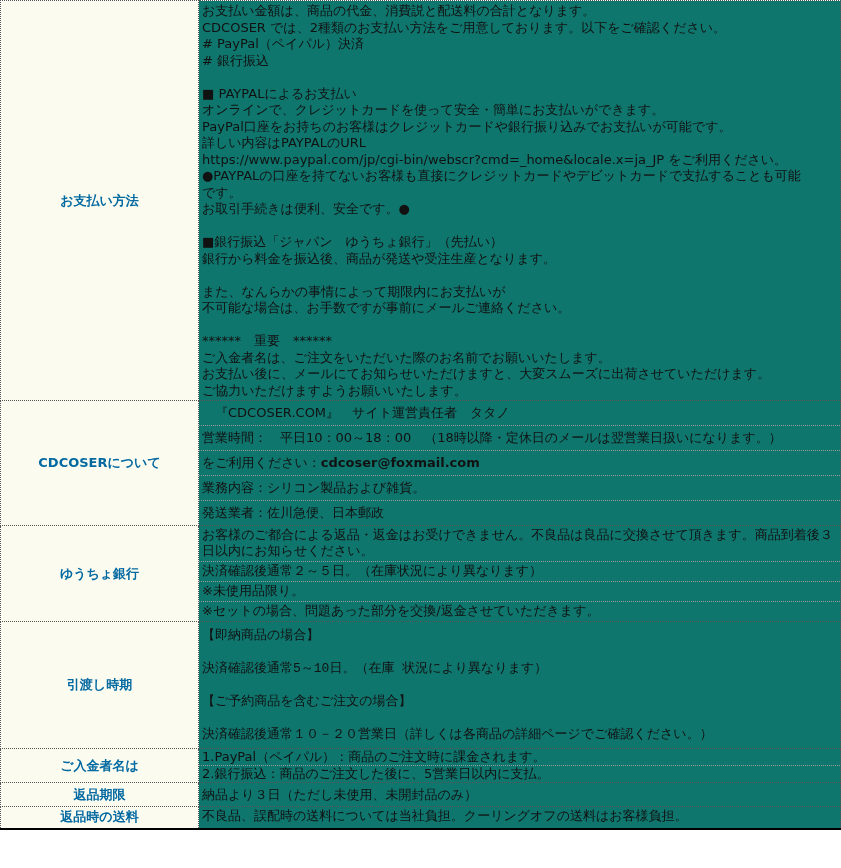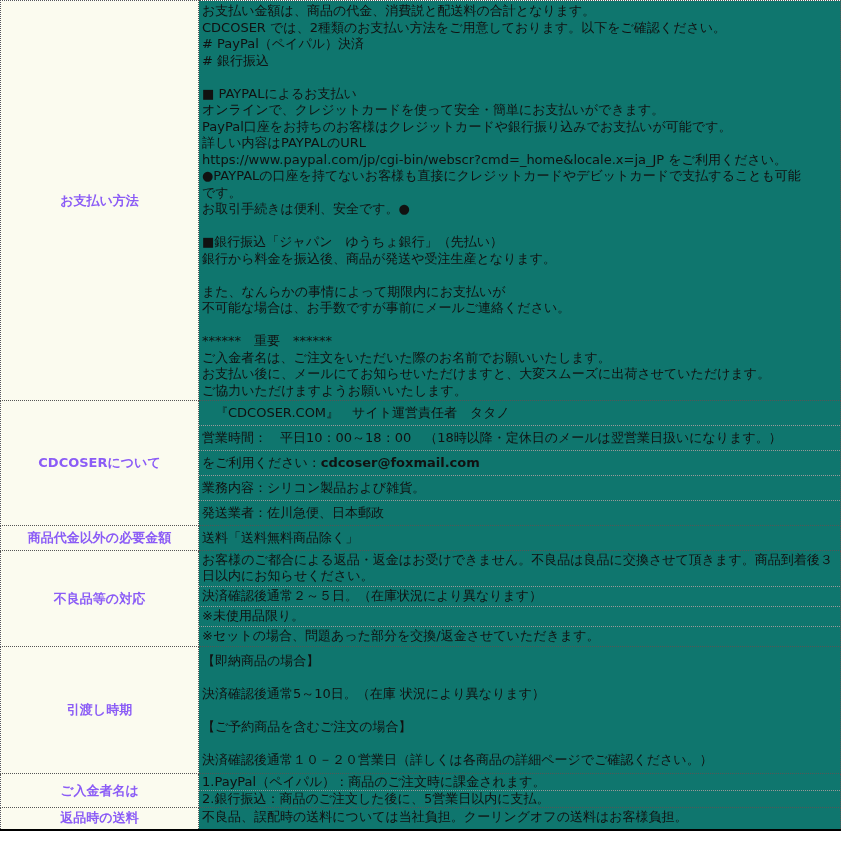--- a/index.html
+++ b/index.html
@@ -22,37 +22,37 @@
   table.info-table td {
     border: 1px dotted #555555;
     font-size: 13px;
     box-sizing: border-box;
   }
   th.rowhead {
     background: #fbfbef;
     font-weight: bold;
     text-align: center;
     vertical-align: middle;
-    color: #8b5cf6;
+    color: #0369a1;
     padding: 0 2px;
   }
   td.content {
     background: #0f766e;
     vertical-align: top;
     padding: 0;
   }
   .text {
     white-space: pre-line;
     line-height: 16.5px;
     padding: 2px 2px 1px 3px;
     word-break: break-all;
   }
   
   tr.r-payment td, tr.r-payment th { height: 397px; }
-  tr.r-delivery td, tr.r-delivery th { height: 127px; }
+  tr.r-delivery td, tr.r-delivery th { height: 127px; font-family: Liberation Mono, monospace; }
   tr.r-delivery .text { padding-top: 6px; }
   tr.r-extra td, tr.r-extra th { height: 25px; }
   tr.r-shipnote td, tr.r-shipnote th { height: 25px; }
   tr.r-return-deadline td, tr.r-return-deadline th { height: 24px; }
   tr.r-return-ship td, tr.r-return-ship th { height: 22px; }
   tr.r-return-ship .text { padding-top: 1px; }
   tr.r-extra .text, tr.r-shipnote .text, tr.r-return-deadline .text { padding-top: 4px; }
   
   .sub {
     border-top: 1px dotted #999999;
@@ -111,30 +111,24 @@
       <th class="rowhead">CDCOSERについて</th>
       <td class="content">
         <div class="sub">『CDCOSER.COM』　サイト運営責任者　タタノ</div>
         <div class="sub">営業時間：　平日10：00～18：00　（18時以降・定休日のメールは翌営業日扱いになります。）</div>
         <div class="sub"><span>をご利用ください：</span><span class="email">cdcoser@foxmail.com</span></div>
         <div class="sub">業務内容：シリコン製品および雑貨。</div>
         <div class="sub">発送業者：佐川急便、日本郵政</div>
       </td>
     </tr>
 
-    <tr class="r-extra">
-      <th class="rowhead">商品代金以外の必要金額</th>
-      <td class="content">
-        <div class="text">送料「送料無料商品除く」</div>
-      </td>
-    </tr>
 
 
     <tr class="r-defect">
-      <th class="rowhead">不良品等の対応</th>
+      <th class="rowhead">ゆうちょ銀行</th>
       <td class="content tight">
         <div class="sub">お客様のご都合による返品・返金はお受けできません。不良品は良品に交換させて頂きます。商品到着後３日以内にお知らせください。</div>
         <div class="sub">決済確認後通常２～５日。（在庫状況により異なります）</div>
         <div class="sub">※未使用品限り。</div>
         <div class="sub">※セットの場合、問題あった部分を交換/返金させていただきます。</div>
       </td>
     </tr>
 
     <tr class="r-delivery">
       <th class="rowhead">引渡し時期</th>
@@ -150,20 +144,26 @@
     </tr>
 
     <tr class="r-deadline">
       <th class="rowhead">ご入金者名は</th>
       <td class="content vtight">
         <div class="sub">1.PayPal（ペイパル）：商品のご注文時に課金されます。</div>
         <div class="sub">2.銀行振込：商品のご注文した後に、5営業日以内に支払。</div>
       </td>
     </tr>
 
+    <tr class="r-return-deadline">
+      <th class="rowhead">返品期限</th>
+      <td class="content">
+        <div class="text">納品より３日（ただし未使用、未開封品のみ）</div>
+      </td>
+    </tr>
 
     <tr class="r-return-ship">
       <th class="rowhead">返品時の送料</th>
       <td class="content">
         <div class="text">不良品、誤配時の送料については当社負担。クーリングオフの送料はお客様負担。</div>
       </td>
     </tr>
 
   </tbody>
     </table>

